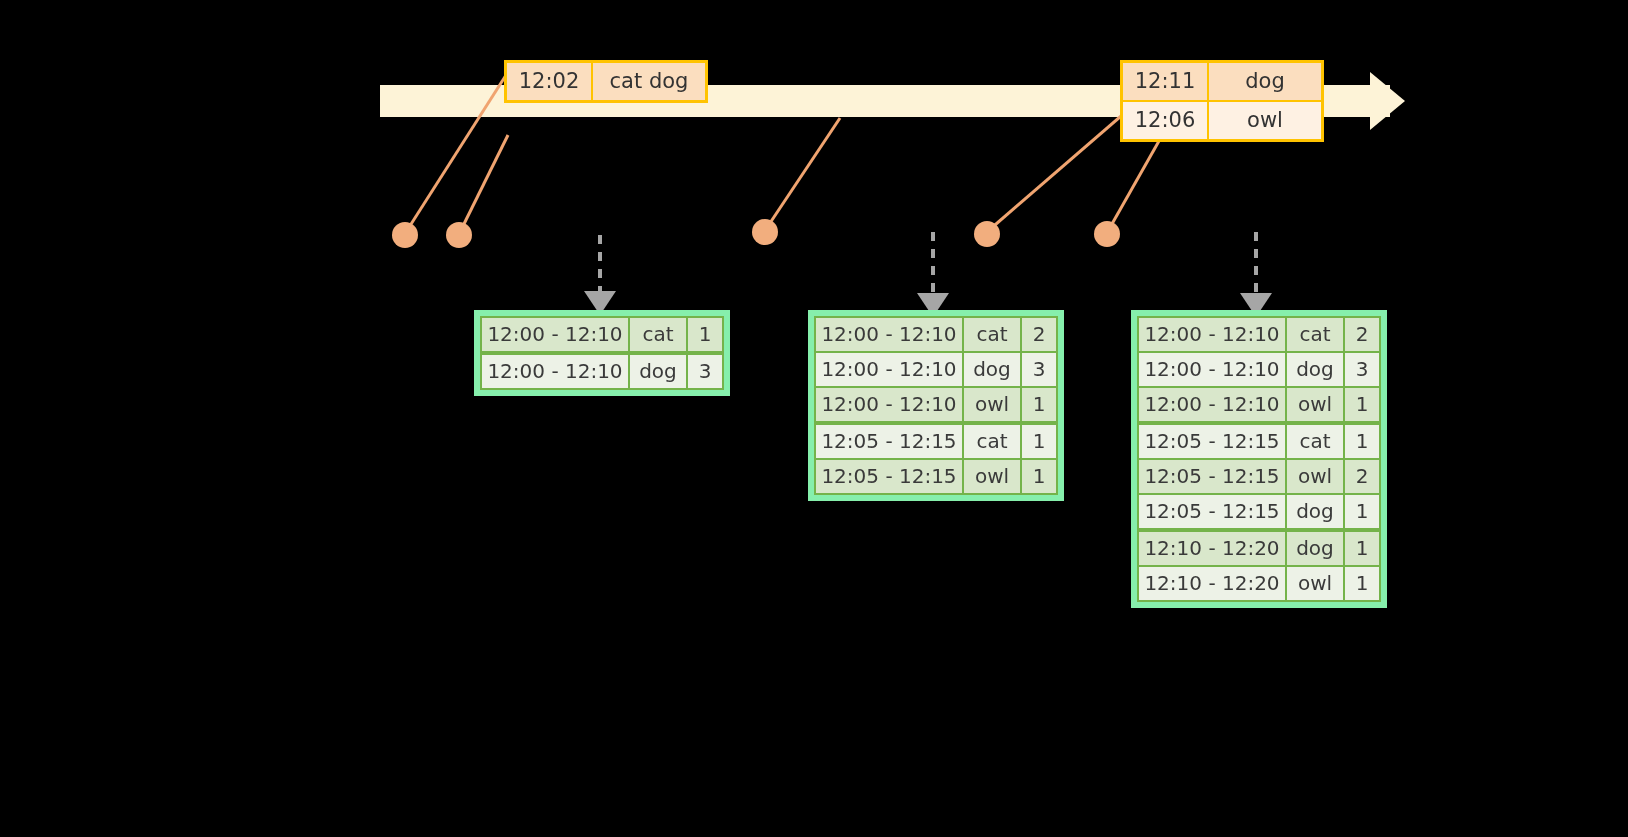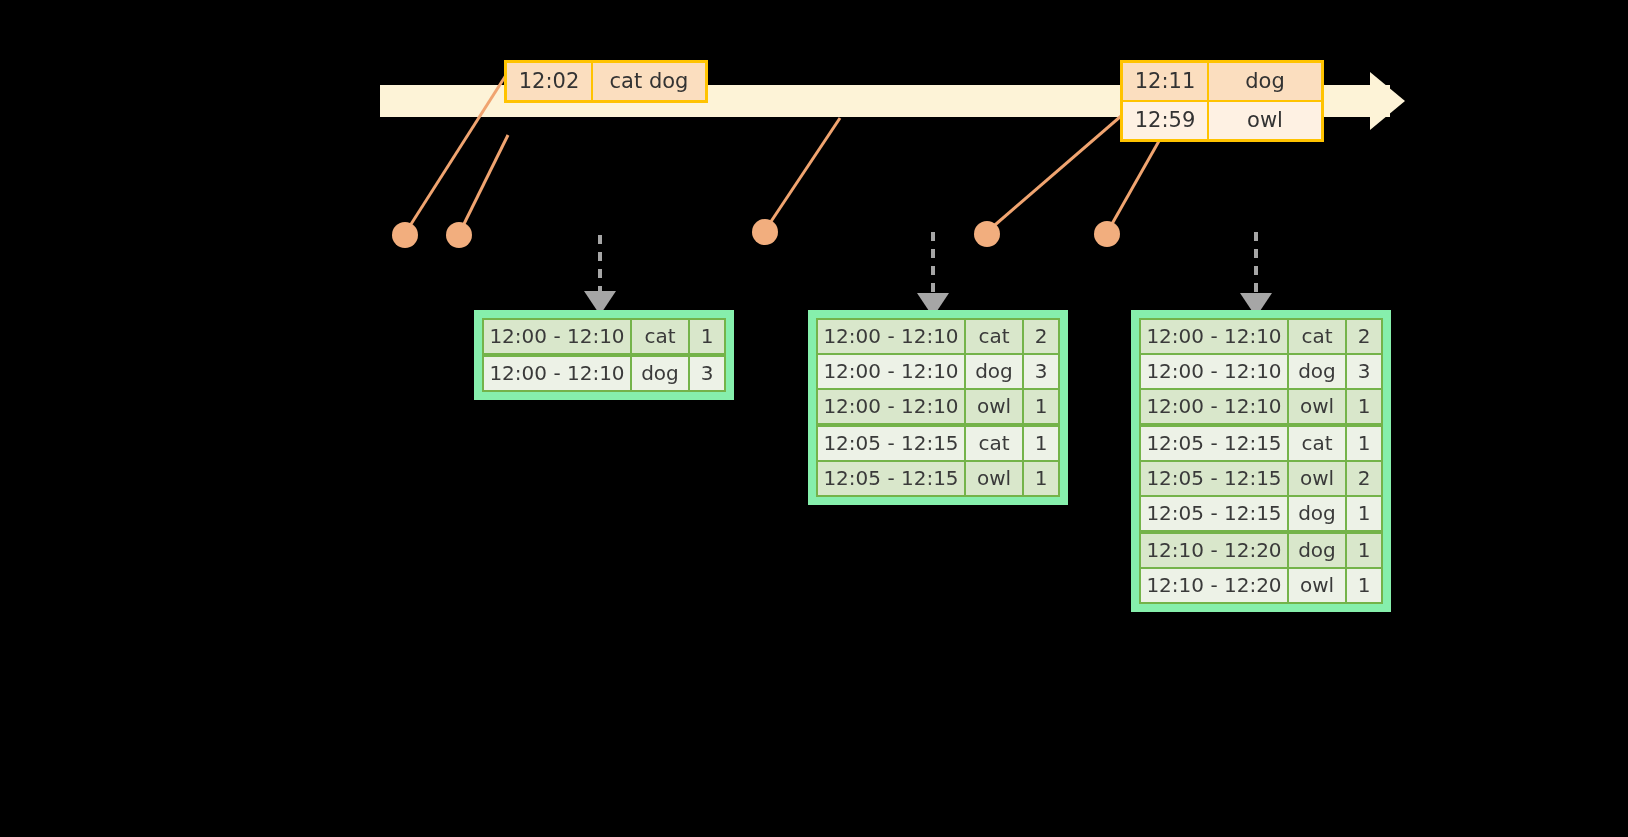--- a/index.html
+++ b/index.html
@@ -51,21 +51,21 @@
   .event-table tr:nth-child(odd) td { background: #FBDEBF; }
   .event-table tr:nth-child(even) td { background: #FEF1E3; }
   .event-table td.c-time { width: 84px; }
   .event-table td.c-words { width: 112px; }
 
   
   .result-table {
     position: absolute;
     border-collapse: separate;
     border-spacing: 2px;
-    border: 8px solid #86efac;
+    border: 6px solid #86efac;
     background: #74B34A;
     z-index: 5;
   }
   .result-table td {
     font-size: 20px;
     color: #3a3a3a;
     text-align: center;
     padding: 0;
     height: 33px;
     line-height: 33px;
@@ -137,21 +137,21 @@
   </table>
 
 
   <table class="event-table" style="left:1120px; top:60px;">
     <tbody>
       <tr>
         <td class="c-time">12:11</td>
         <td class="c-words">dog</td>
       </tr>
       <tr>
-        <td class="c-time">12:59</td>
+        <td class="c-time">12:06</td>
         <td class="c-words">owl</td>
       </tr>
     </tbody>
   </table>
 
   <table class="result-table" style="left:474px; top:310px;">
     <tbody>
       <tr class="shade grp-end">
         <td class="c-window">12:00 - 12:10</td>
         <td class="c-word">cat</td>

